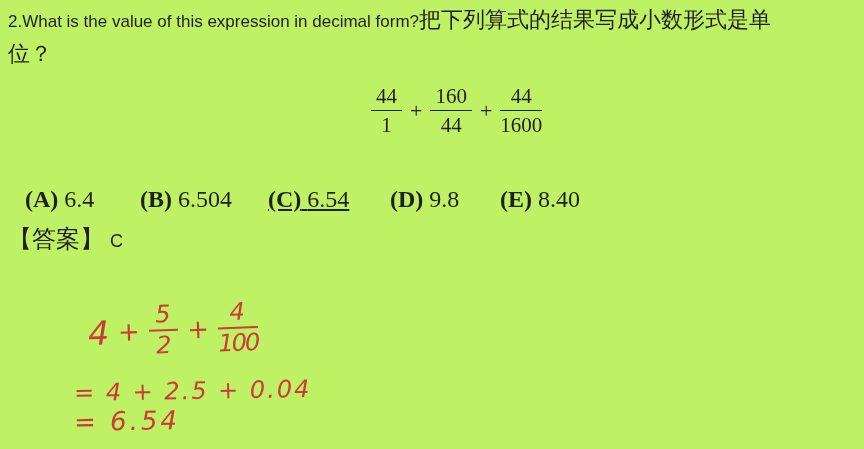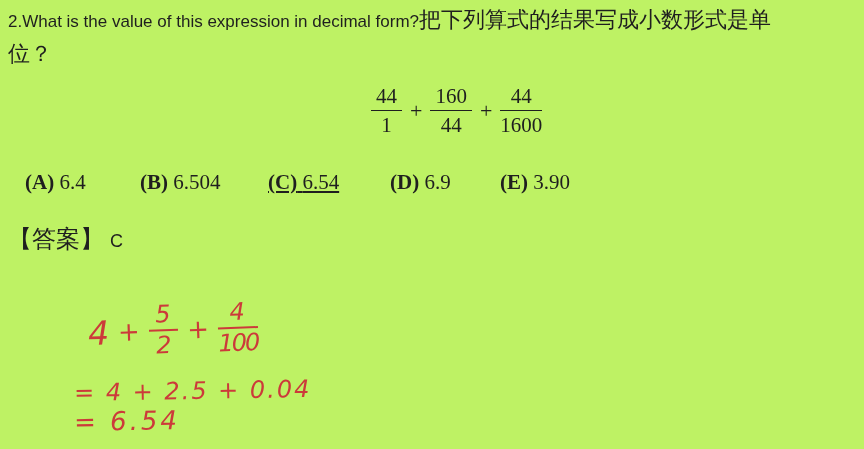--- a/index.html
+++ b/index.html
@@ -13,21 +13,21 @@
   .question .zh { font-family:"DejaVu Serif", serif; font-size:22px; }
 
   
   .expr { position:absolute; left:371px; top:84px; display:flex; align-items:center; font-size:21px; }
   .frac { display:inline-block; text-align:center; line-height:1.15; }
   .frac .num { display:block; padding:0 5px 2px; border-bottom:1.6px solid #1f1f1f; }
   .frac .den { display:block; padding-top:2px; }
   .plus { margin:0 8px; font-size:22px; }
 
   
-  .choice { position:absolute; top:170px; font-size:21px; }
+  .choice { position:absolute; top:186px; font-size:24px; }
   .choice b { font-weight:700; }
   .choice-a { left:25px; }
   .choice-b { left:140px; }
   .choice-c { left:268px;text-decoration:underline; }
   .choice-d { left:390px; }
   .choice-e { left:500px; }
 
   
   .ansline { position:absolute; left:8px; top:223px; }
   .anline  { position:absolute; left:8px; top:255px; }
@@ -81,25 +81,25 @@
     <span class="choice choice-b">
       <b>(B)</b>
       <span>6.504</span>
     </span>
     <span class="choice choice-c">
       <b>(C)</b>
       <span>6.54</span>
     </span>
     <span class="choice choice-d">
       <b>(D)</b>
-      <span>6.9</span>
+      <span>9.8</span>
     </span>
     <span class="choice choice-e">
       <b>(E)</b>
-      <span>3.90</span>
+      <span>8.40</span>
     </span>
   </div>
 
   <div class="ansline">
     <span class="zh-label">【答案】</span><span class="ansval">C</span>
   </div>
 
 
   <div class="hw hw1" style="color: rgb(204, 58, 58);">
     <span class="hw-term">4</span>

